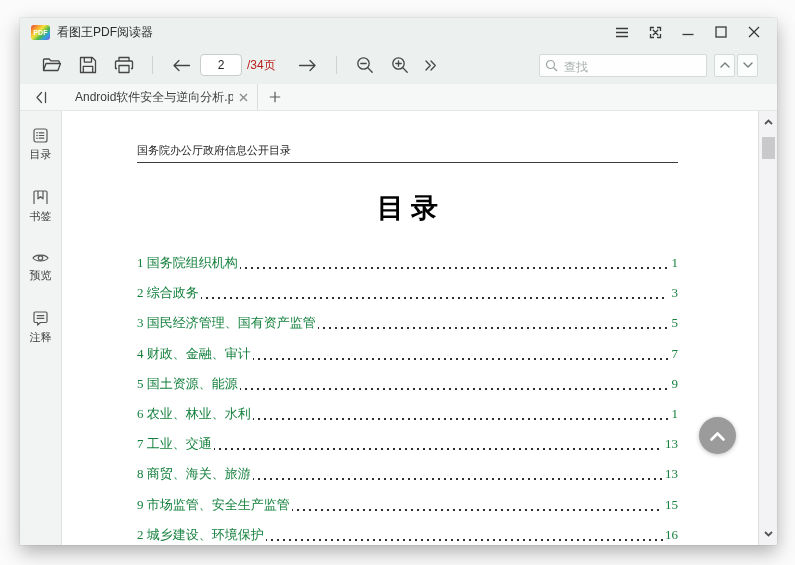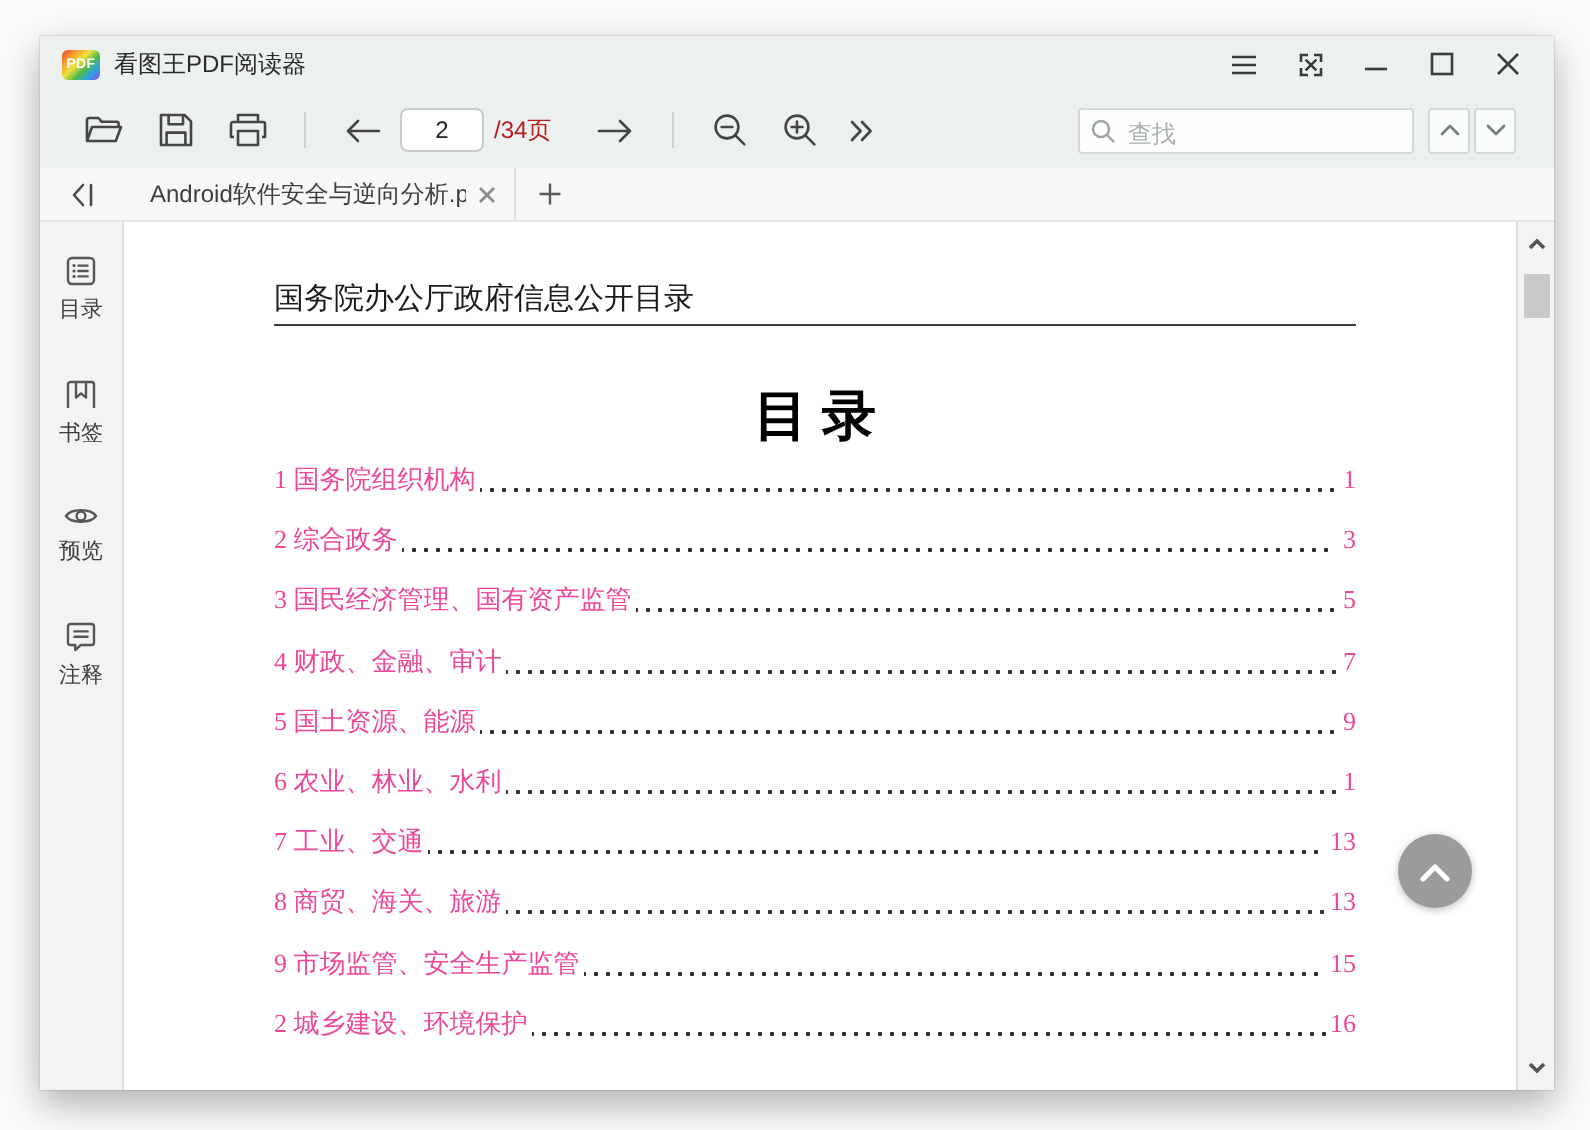--- a/index.html
+++ b/index.html
@@ -60,25 +60,25 @@
   
   .content { flex:1; display:flex; min-height:0; }
   .side { width:42px; flex:0 0 42px; background:#f2f4f4; border-right:1px solid #dfe2e1;
           display:flex; flex-direction:column; align-items:center; padding-top:17px; }
   .side-item { display:flex; flex-direction:column; align-items:center; margin-bottom:28px; }
   .side-item svg { stroke:#565656; fill:none; stroke-width:1.2; }
   .side-label { font-size:11px; color:#3d3d3d; margin-top:4px; white-space:nowrap; }
 
   .doc { flex:1; background:#fff; position:relative; overflow:hidden; }
   .doc-inner { margin:33px 0 0 75px; width:541px; }
-  .doc-header { font-family:"Liberation Serif", serif; font-size:15px; line-height:13px; color:#1c1c1c;
+  .doc-header { font-family:"Liberation Serif", serif; font-size:11px; line-height:13px; color:#1c1c1c;
                 padding-bottom:5px; border-bottom:1.6px solid #3d3d3d; }
   .doc-title { margin-top:28px; text-align:center; font-family:"Liberation Serif", serif;
                font-size:27px; line-height:34px; font-weight:bold; letter-spacing:7px; text-indent:7px; color:#000; }
-  .toc { font-family:"Liberation Serif", serif; font-size:13px; color:#ec4899; }
+  .toc { margin-top:23px; font-family:"Liberation Serif", serif; font-size:13px; color:#15803d; }
   .toc-row { display:flex; align-items:center; height:30.2px; }
   .toc-leader { flex:1; height:100%;
                 background-image:radial-gradient(circle, #2e2e2e 1px, rgba(0,0,0,0) 1.25px);
                 background-size:6px 4px; background-repeat:repeat-x; background-position:3px 18px;
                 margin:0 2px; }
   .toc-page { min-width:8px; text-align:right; }
 
   .back-top { position:absolute; right:22px; top:306px; width:37px; height:37px; border-radius:50%;
               background:#9b9b9b; display:flex; align-items:center; justify-content:center;
               box-shadow:0 1px 4px rgba(0,0,0,.25); }

